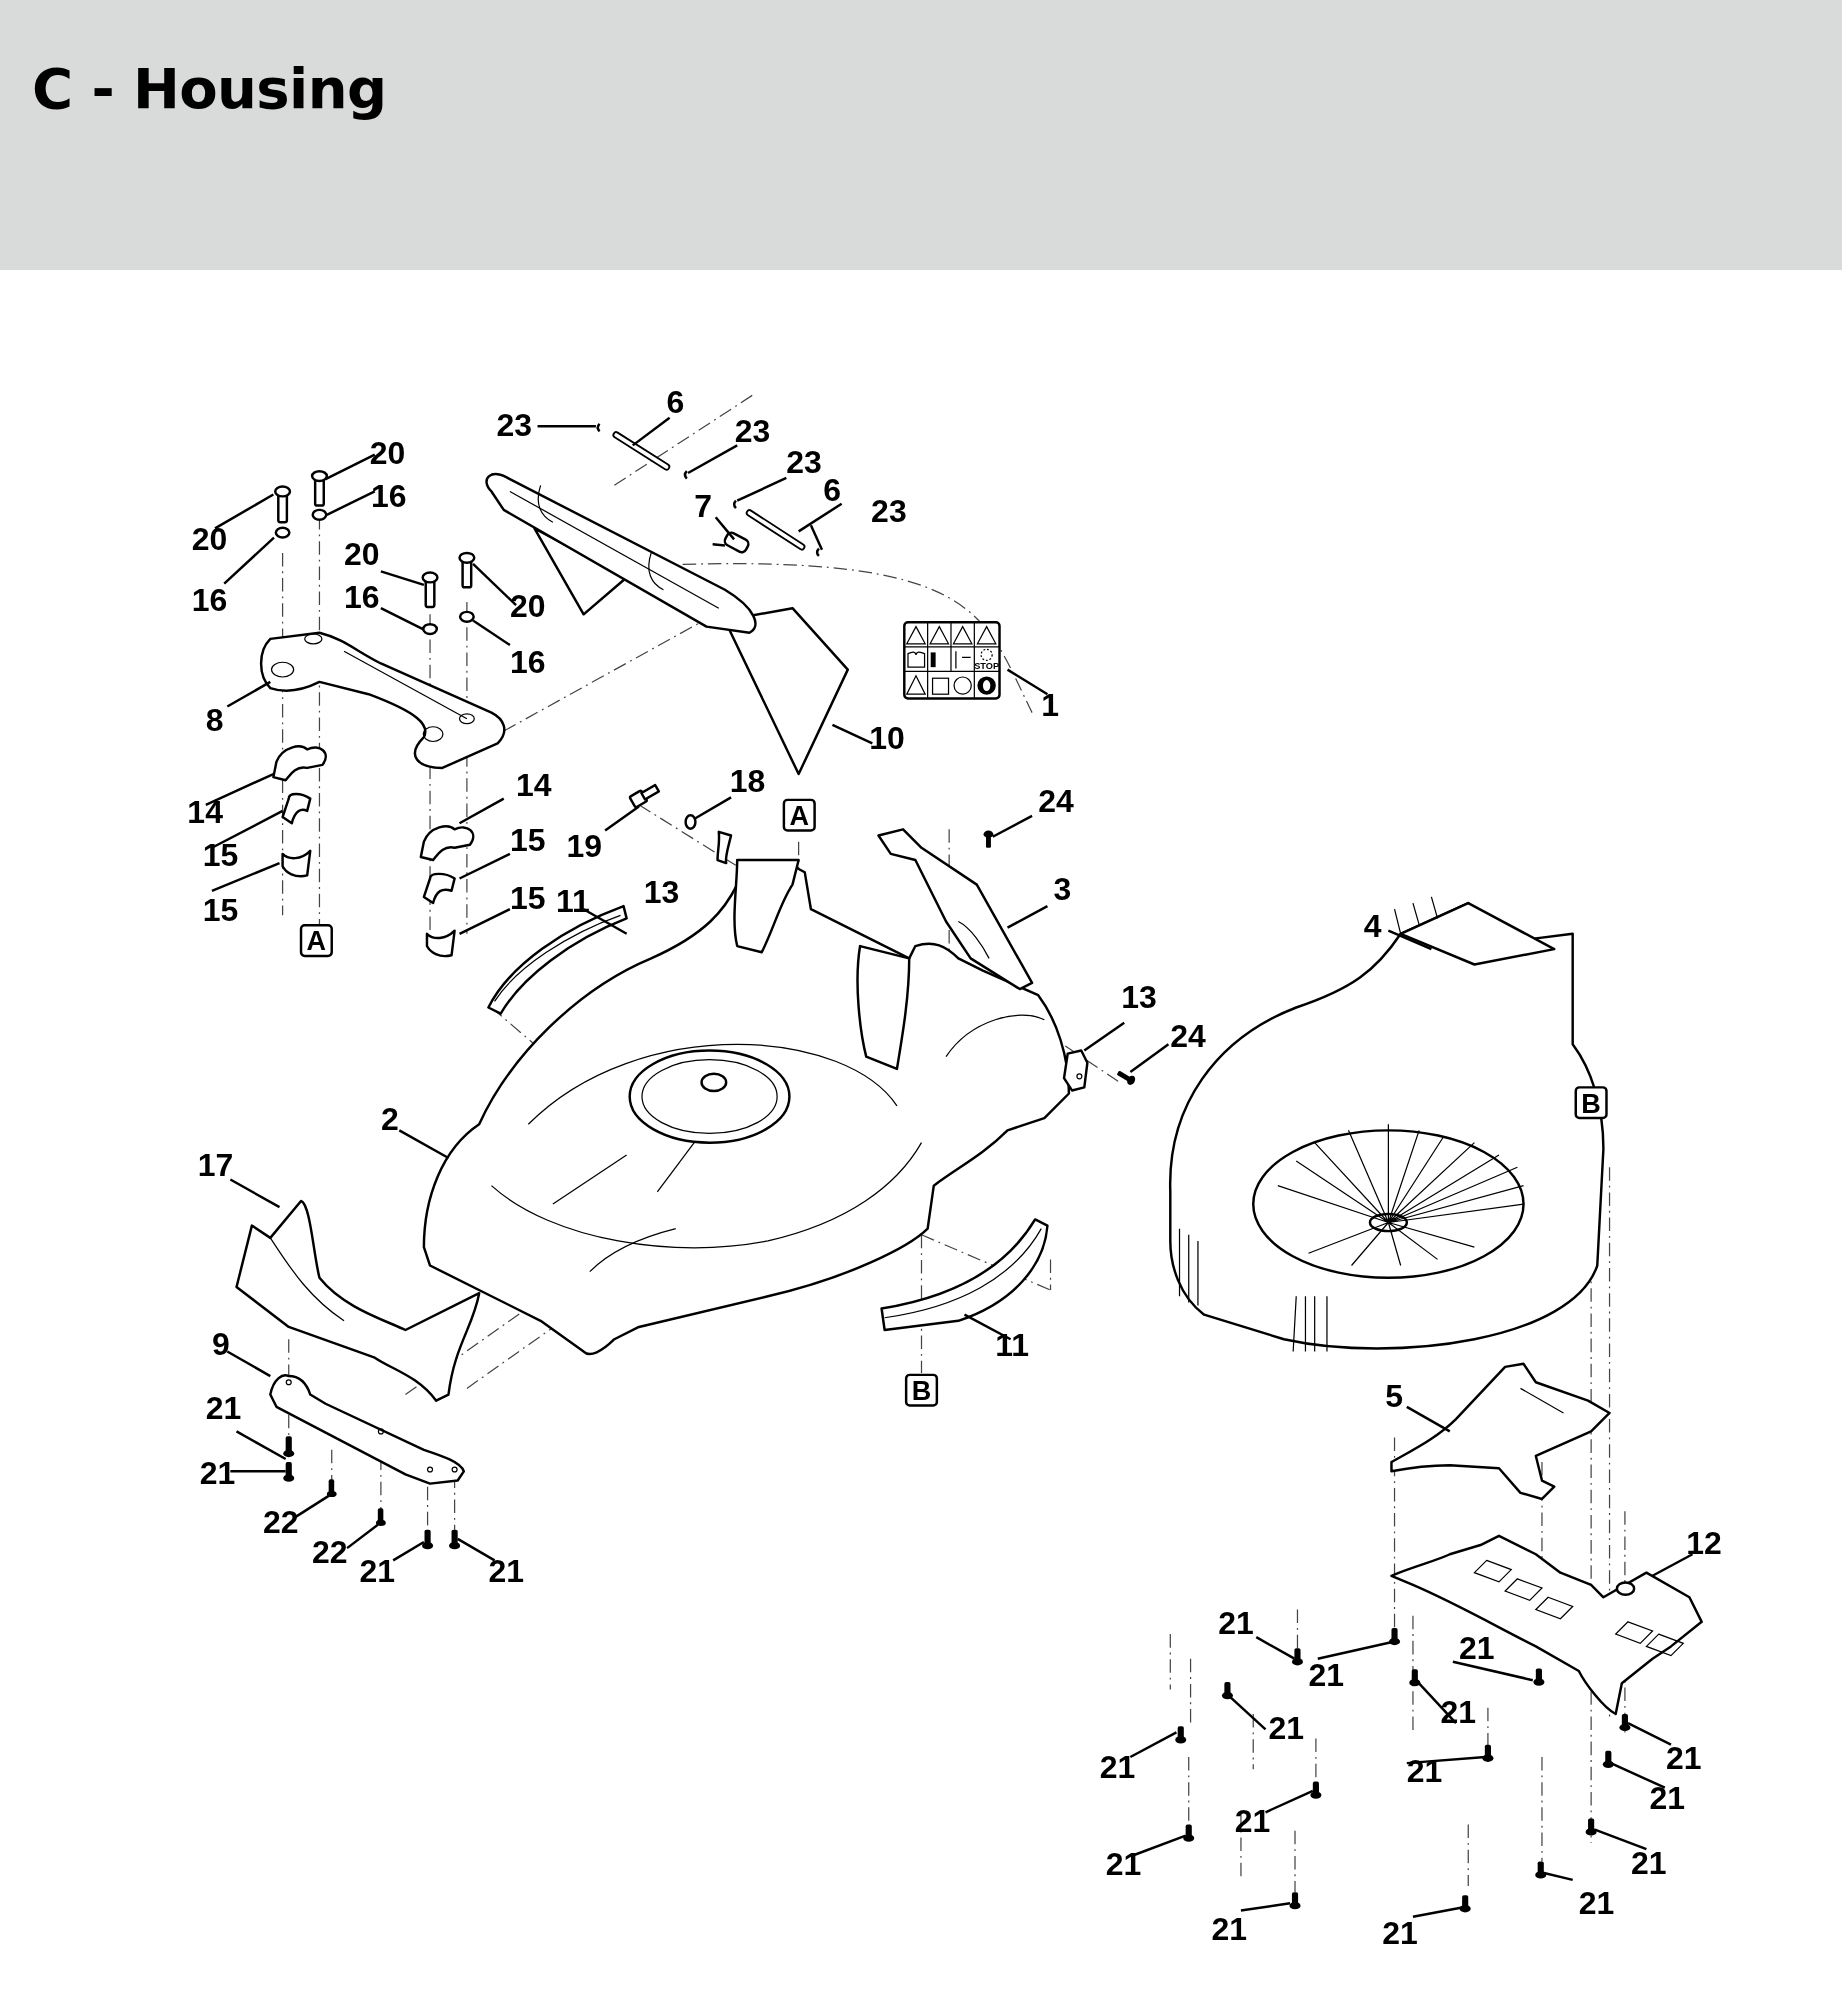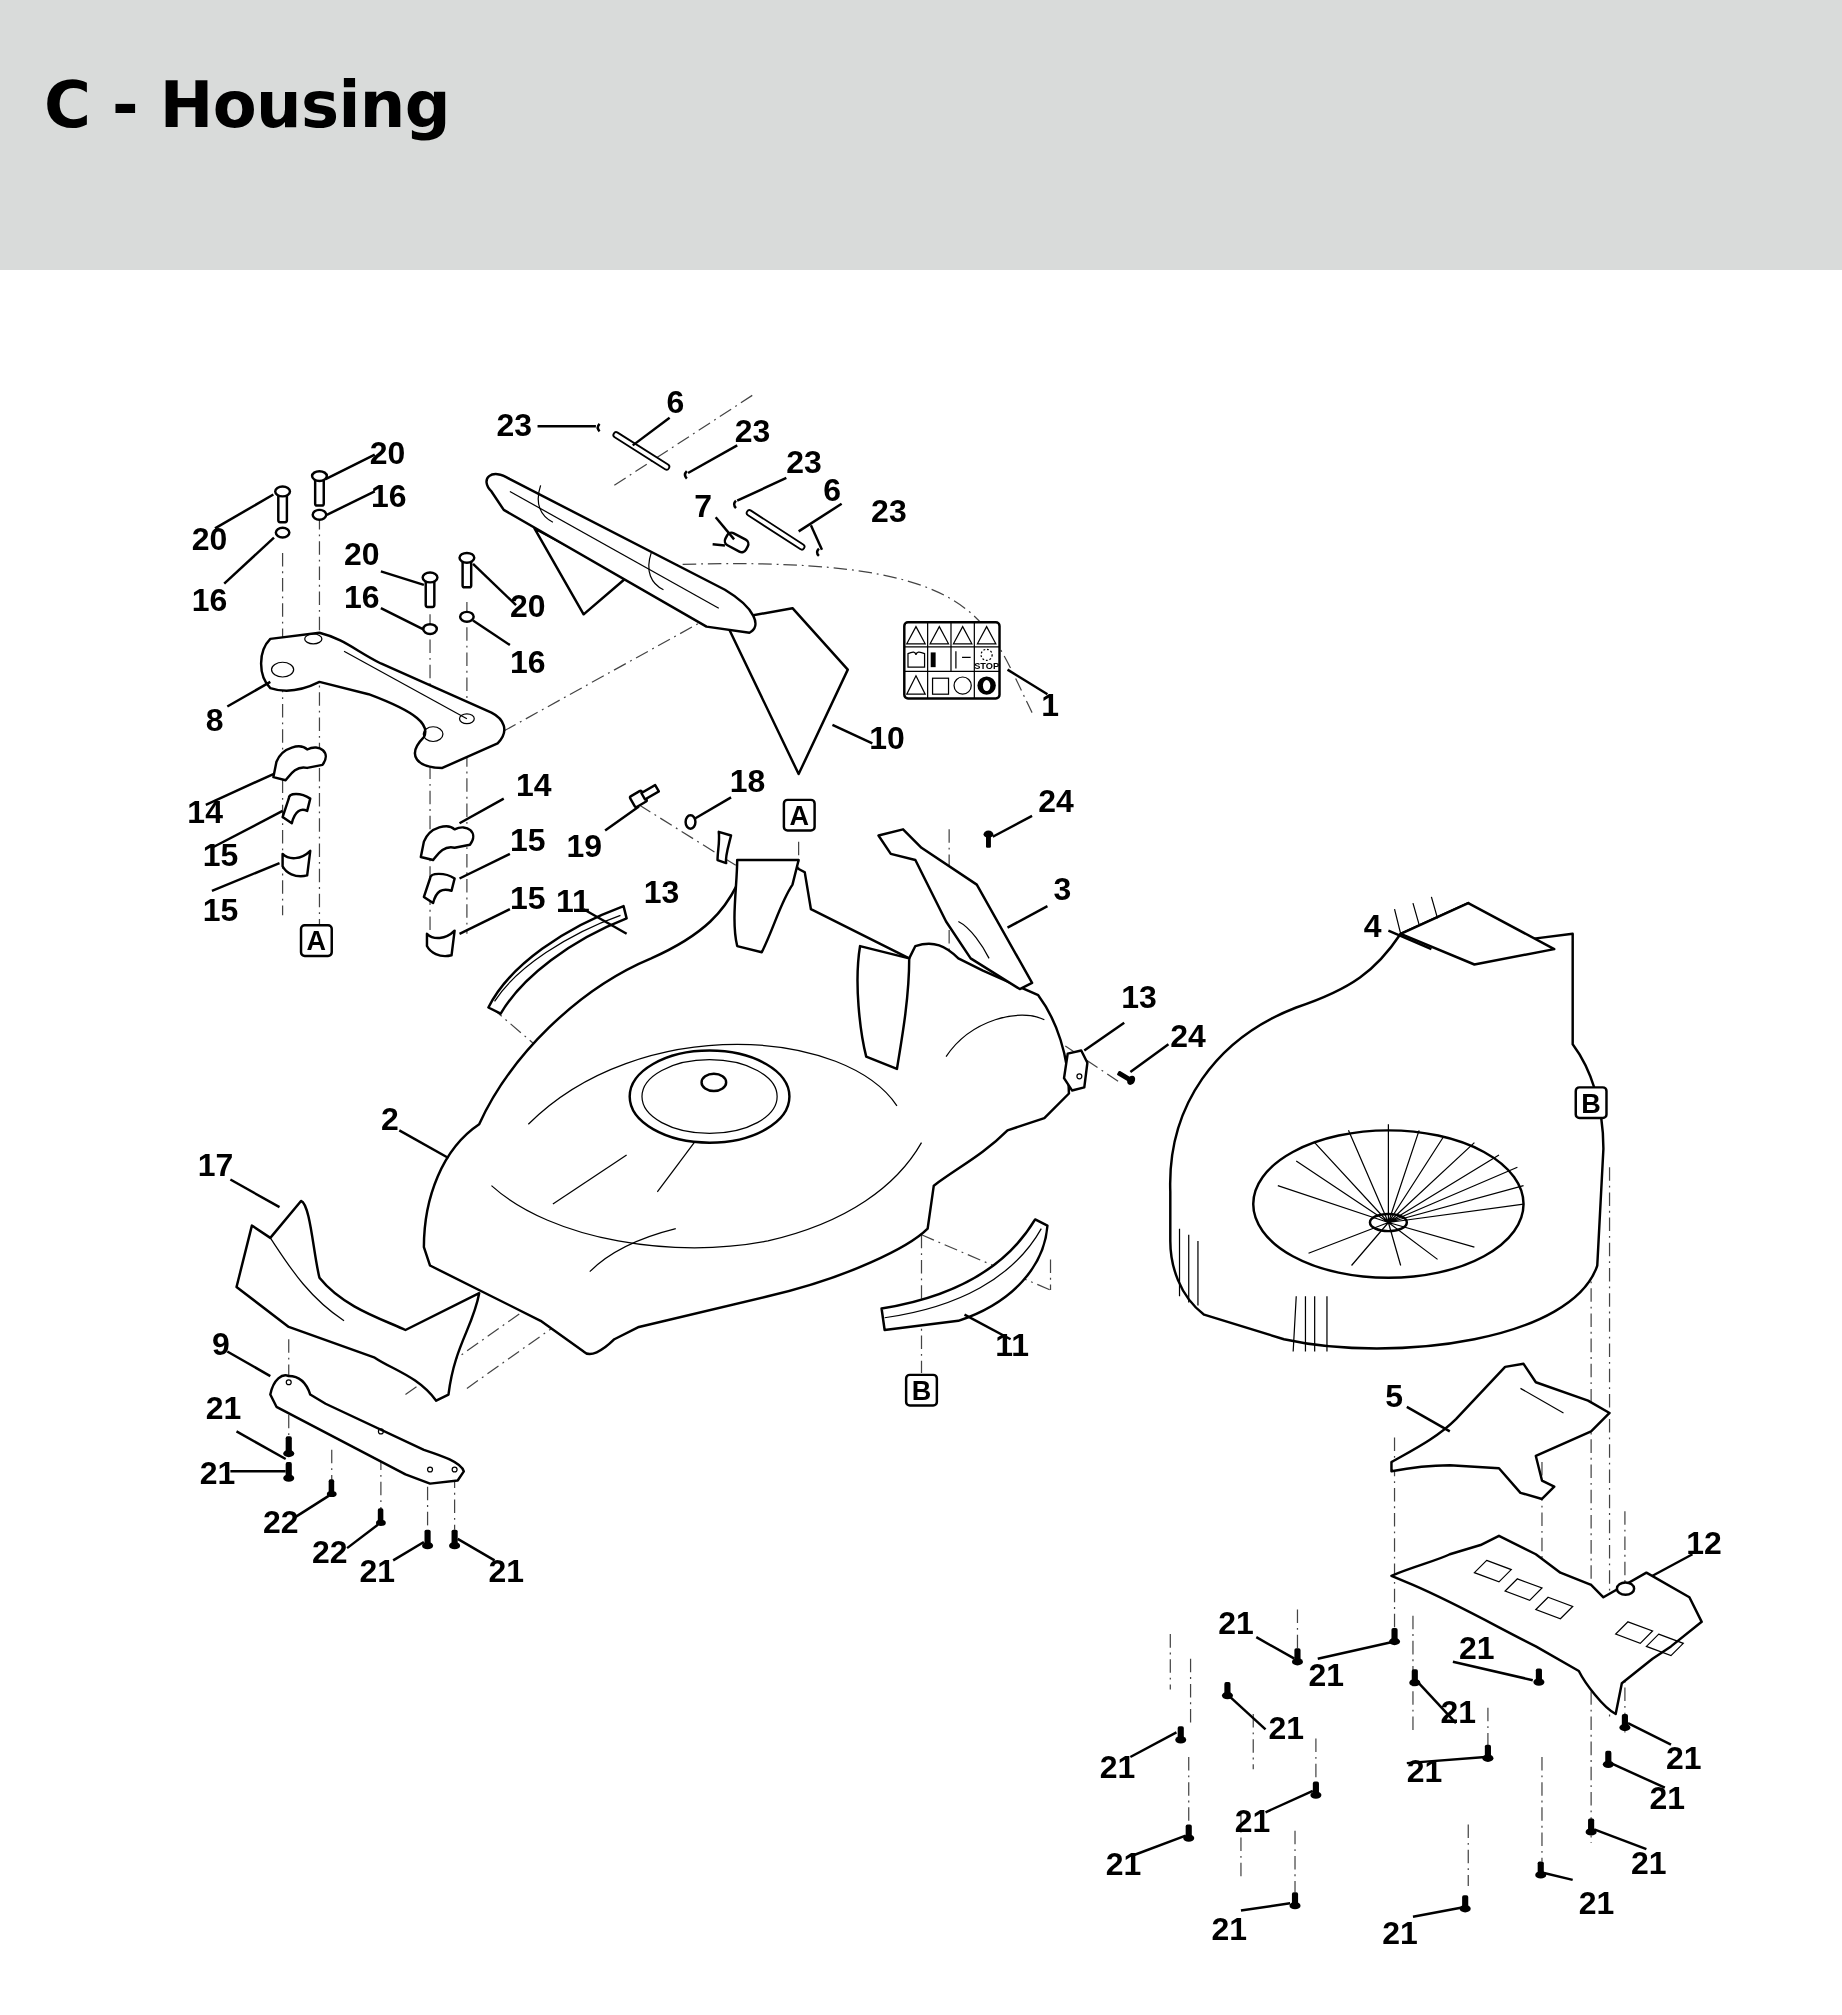--- a/index.html
+++ b/index.html
@@ -1,18 +1,18 @@
 <!DOCTYPE html>
 <html style="font-size:9.8px"><head>
 <meta charset="utf-8">
 <style>
   html, body { margin:0; padding:0; background:#ffffff; }
   body { width:1843px; height:2015px; position:relative; overflow:hidden; font-family:"Liberation Sans", sans-serif; }
   .header { position:absolute; left:0; top:0; width:1843px; height:270px; background:#d9dbda; }
-  .title { position:absolute; left:28px; top:57px; margin:16px; font-family:"DejaVu Sans", sans-serif; font-weight:bold; font-size:64px; letter-spacing:-0.6px; color:#000; line-height:1; }
+  .title { position:absolute; left:28px; top:57px; margin:4px; font-family:"DejaVu Sans", sans-serif; font-weight:bold; font-size:56px; letter-spacing:-0.6px; color:#000; line-height:1; }
   .diagram { position:absolute; left:0; top:0; width:1843px; height:2015px; }
   .diagram svg { display:block; }
   .callout { font-family:"Liberation Sans", sans-serif; font-weight:bold; font-size:52px; fill:#000; }
   .boxlabel { font-family:"Liberation Sans", sans-serif; font-weight:bold; font-size:44px; fill:#000; }
   .part { fill:#fff; stroke:#000; stroke-width:4; stroke-linejoin:round; }
   .thin { fill:none; stroke:#000; stroke-width:2; }
   .leader { stroke:#000; stroke-width:4; fill:none; }
   .dash { stroke:#444; stroke-width:2; stroke-dasharray:22 8 3 8; fill:none; }
   .screw { fill:#000; }
   .label-text { font-family:"Liberation Sans", sans-serif; font-weight:bold; font-size:15px; fill:#000; }

